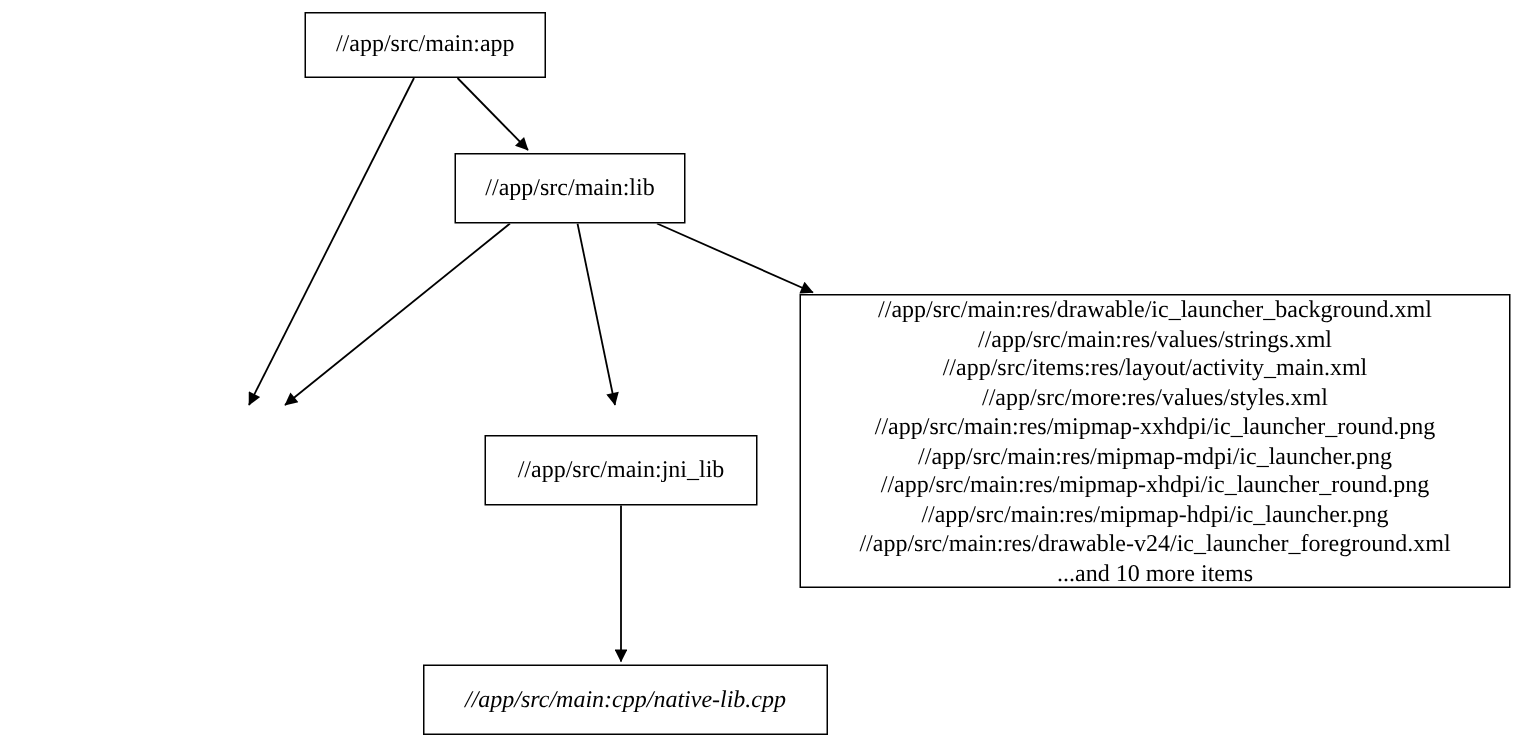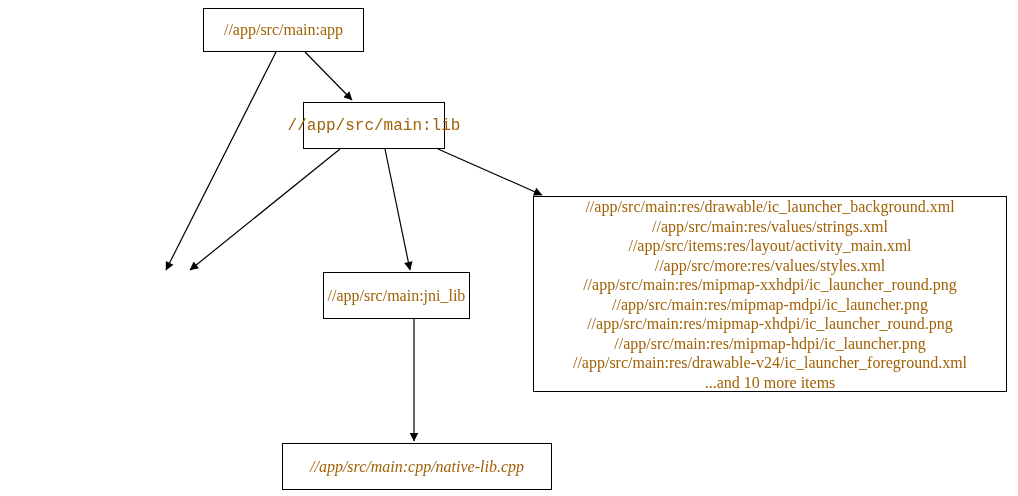--- a/index.html
+++ b/index.html
@@ -20,32 +20,32 @@
     left: 0;
     top: 0;
     width: 1018px;
     height: 496px;
   }
   .node {
     position: absolute;
     box-sizing: border-box;
     background: #ffffff;
     border: 1.2px solid #000000;
-    color: #a16207;
+    color: #000000;
     font-size: 16px;
     display: flex;
     align-items: center;
     justify-content: center;
     white-space: nowrap;
     text-align: center;
   }
   #node-app      { left: 203px; top: 8px;   width: 161px; height: 44px; }
-  #node-lib      { left: 303px; top: 102px; width: 142px; height: 47px; font-family: Liberation Mono, monospace; }
+  #node-lib      { left: 303px; top: 102px; width: 154px; height: 47px; }
   #node-manifest { left: 5px;   top: 272px; width: 295px; height: 47px; }
-  #node-jni-lib  { left: 323px; top: 272px; width: 147px; height: 47px; }
+  #node-jni-lib  { left: 323px; top: 290px; width: 182px; height: 47px; }
   #node-native   { left: 282px; top: 443px; width: 270px; height: 47px; font-style: italic; }
   #node-resources {
     left: 533px; top: 196px; width: 474px; height: 196px;
     flex-direction: column;
     justify-content: flex-start;
     line-height: 19.5px;
   }
   #node-resources .res-line { display: block; }
 </style>
 </head>

